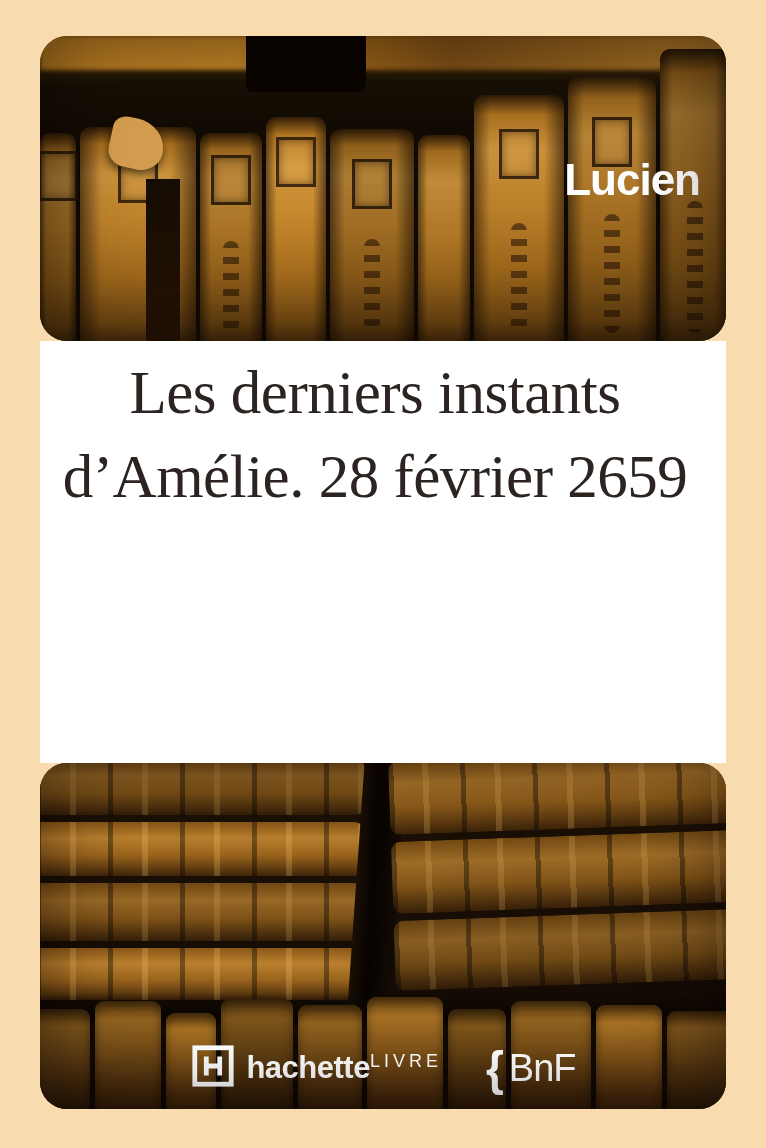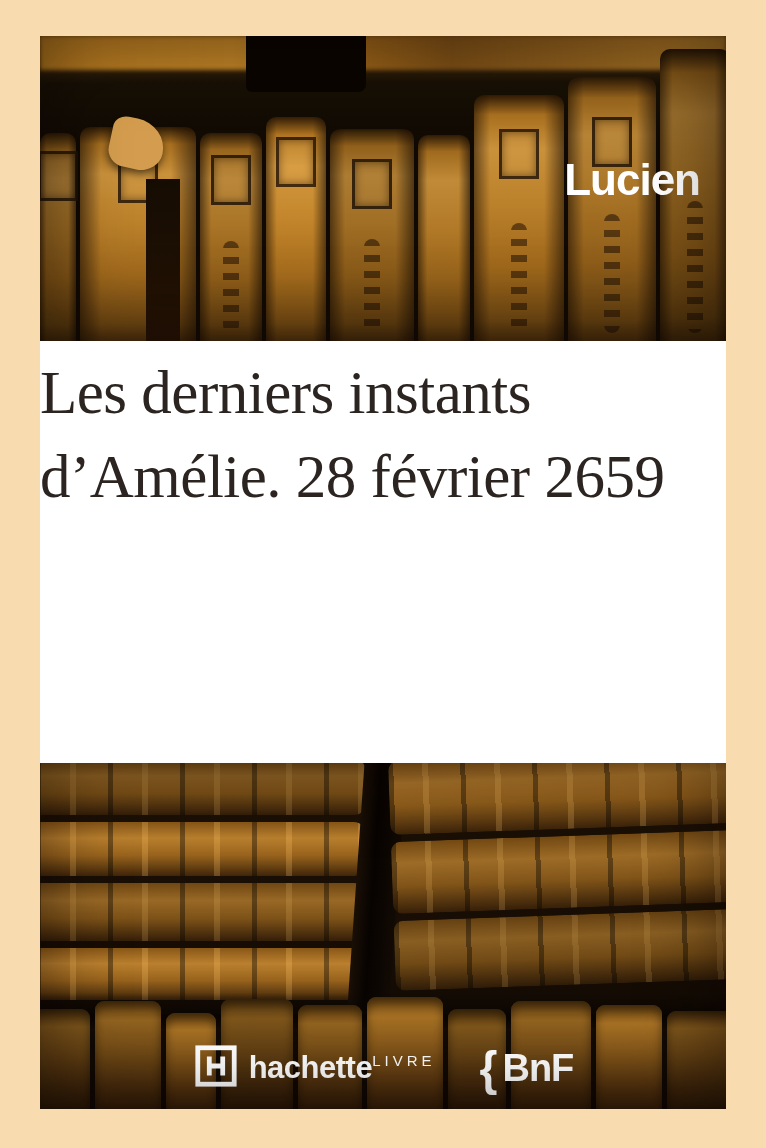--- a/index.html
+++ b/index.html
@@ -5,21 +5,21 @@
   html,body{margin:0;padding:0;}
   body{
     width:766px;height:1148px;overflow:hidden;position:relative;
     background:var(--border-beige,#f8dcb0);
     font-family:"Liberation Sans",sans-serif;
   }
   .frame{
     position:absolute;left:40px;top:36px;width:686px;height:1073px;
   }
   
-  .photo{position:relative;overflow:hidden;}
+  .photo{position:relative;overflow:hidden;border-radius:27px;}
   .photo::after{
     content:"";position:absolute;inset:0;pointer-events:none;
     box-shadow:inset 0 0 80px rgba(10,4,0,.55);
   }
   .photo-top{
     height:305px;
     background:linear-gradient(180deg,#6b4312 0px,#3a2409 26px,#171005 48px,#0f0803 40%,#130b04 100%);
   }
   .shelf-glow{
     position:absolute;top:0;left:0;right:0;height:34px;
@@ -58,21 +58,21 @@
     transform:rotate(12deg);box-shadow:0 4px 8px rgba(0,0,0,.6);
   }
   .author{
     position:absolute;top:122px;right:26px;
     font-weight:700;font-size:44px;line-height:1;letter-spacing:-1px;
     color:var(--author-text,#fff);
   }
   
   .title-band{
     height:422px;background:var(--title-band,#fff);
-    text-align:left;padding:10px 16px 0 0;box-sizing:border-box;
+    text-align:center;padding:10px 16px 0 0;box-sizing:border-box;
   }
   .title-line{
     font-family:"Liberation Serif",serif;font-weight:400;
     font-size:61px;line-height:84px;letter-spacing:-.5px;
     white-space:nowrap;color:var(--title-text,#2b2421);
   }
   
   .photo-bottom{
     height:346px;
     background:linear-gradient(180deg,#1d1106 0,#150c04 60%,#0e0703 100%);
@@ -106,24 +106,24 @@
   }
   
   .logos{
     position:absolute;left:0;right:0;bottom:16px;
     display:flex;justify-content:center;align-items:center;gap:44px;
     color:var(--logo-white,#fff);
   }
   .hachette{display:flex;align-items:center;gap:10px;}
   .hachette-text{display:flex;flex-direction:row;}
   .hachette-word{font-size:31px;line-height:30px;font-weight:700;letter-spacing:-.5px;}
-  .hachette-sub{font-size:15px;line-height:16px;font-weight:400;letter-spacing:4px;}
+  .hachette-sub{font-size:18px;line-height:16px;font-weight:400;letter-spacing:4px;}
   .bnf{display:flex;align-items:center;}
   .bnf-brace{font-size:46px;font-weight:700;line-height:1;margin-right:5px;transform:scaleY(1.05);}
-  .bnf-word{font-size:38px;font-weight:700;line-height:1;letter-spacing:-1px;}
+  .bnf-word{font-size:38px;font-weight:400;line-height:1;letter-spacing:-1px;}
 </style>
 </head>
 <body>
 
 <div class="frame">
 
   <div class="photo photo-top">
     <div class="shelf-glow"></div>
     <div class="shelf-notch"></div>
     <div id="top-spines">

